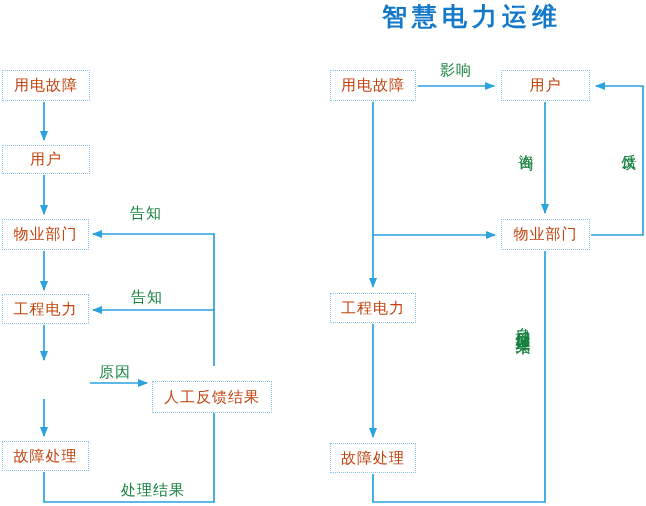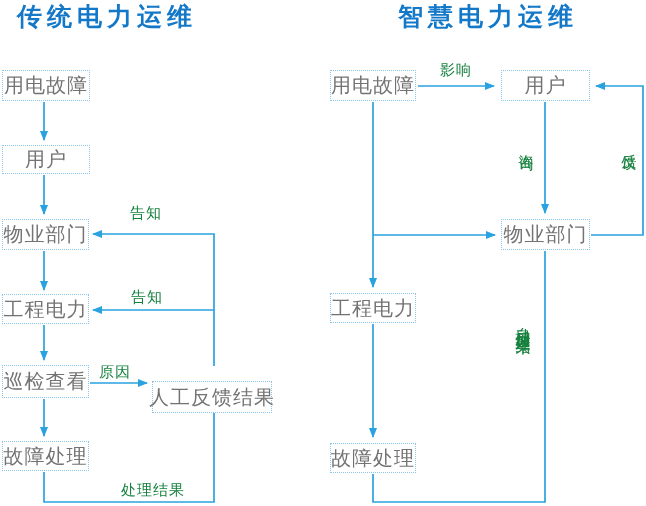--- a/index.html
+++ b/index.html
@@ -18,22 +18,22 @@
     font-weight:bold;
     color:#1478c8;
     letter-spacing:5px;
     white-space:nowrap;
     line-height:1.05;
   }
   .node {
     position:absolute;
     box-sizing:border-box;
     border:1px dotted #8ac6ec;
-    color:#737373;
-    font-size:20px;
+    color:#c2410c;
+    font-size:15px;
     letter-spacing:1px;
     display:flex;
     align-items:center;
     justify-content:center;
     white-space:nowrap;
     background:#ffffff;
   }
   .elabel {
     position:absolute;
     color:#15803d;
@@ -74,28 +74,26 @@
 
     <path d="M418,86 L494,86" marker-end="url(#ah)"></path>
     <path d="M545,102 L545,213" marker-end="url(#ah)"></path>
     <path d="M591,235 L643,235 L643,86 L596,86" marker-end="url(#ah)"></path>
     <path d="M373,102 L373,287" marker-end="url(#ah)"></path>
     <path d="M373,235 L495,235" marker-end="url(#ah)"></path>
     <path d="M373,324 L373,437" marker-end="url(#ah)"></path>
     <path d="M373,474 L373,502 L545,502 L545,251"></path>
   </svg>
 
-  <h1 class="title" style="left:17px; top:4px;">传统电力运维</h1>
-  <h1 class="title" style="left:398px; top:4px;">智慧电力运维</h1>
+  <h1 class="title" style="left:382px; top:4px;">智慧电力运维</h1>
 
   <div class="node" style="left:2px; top:70px; width:88px; height:31px;">用电故障</div>
   <div class="node" style="left:2px; top:145px; width:88px; height:29px;">用户</div>
   <div class="node" style="left:2px; top:219px; width:87px; height:31px;">物业部门</div>
   <div class="node" style="left:2px; top:294px; width:87px; height:30px;">工程电力</div>
-  <div class="node" style="left:2px; top:365px; width:87px; height:33px;">巡检查看</div>
   <div class="node" style="left:2px; top:441px; width:87px; height:30px;">故障处理</div>
   <div class="node" style="left:152px; top:366px; width:120px; height:32px;margin-top:15px;">人工反馈结果</div>
 
   <span class="elabel" style="left:130px; top:205px;">告知</span>
   <span class="elabel" style="left:131px; top:289px;">告知</span>
   <span class="elabel" style="left:99px; top:364px;">原因</span>
   <span class="elabel" style="left:121px; top:482px;">处理结果</span>
 
   <div class="node" style="left:330px; top:70px; width:86px; height:31px;">用电故障</div>
   <div class="node" style="left:501px; top:70px; width:89px; height:31px;">用户</div>

